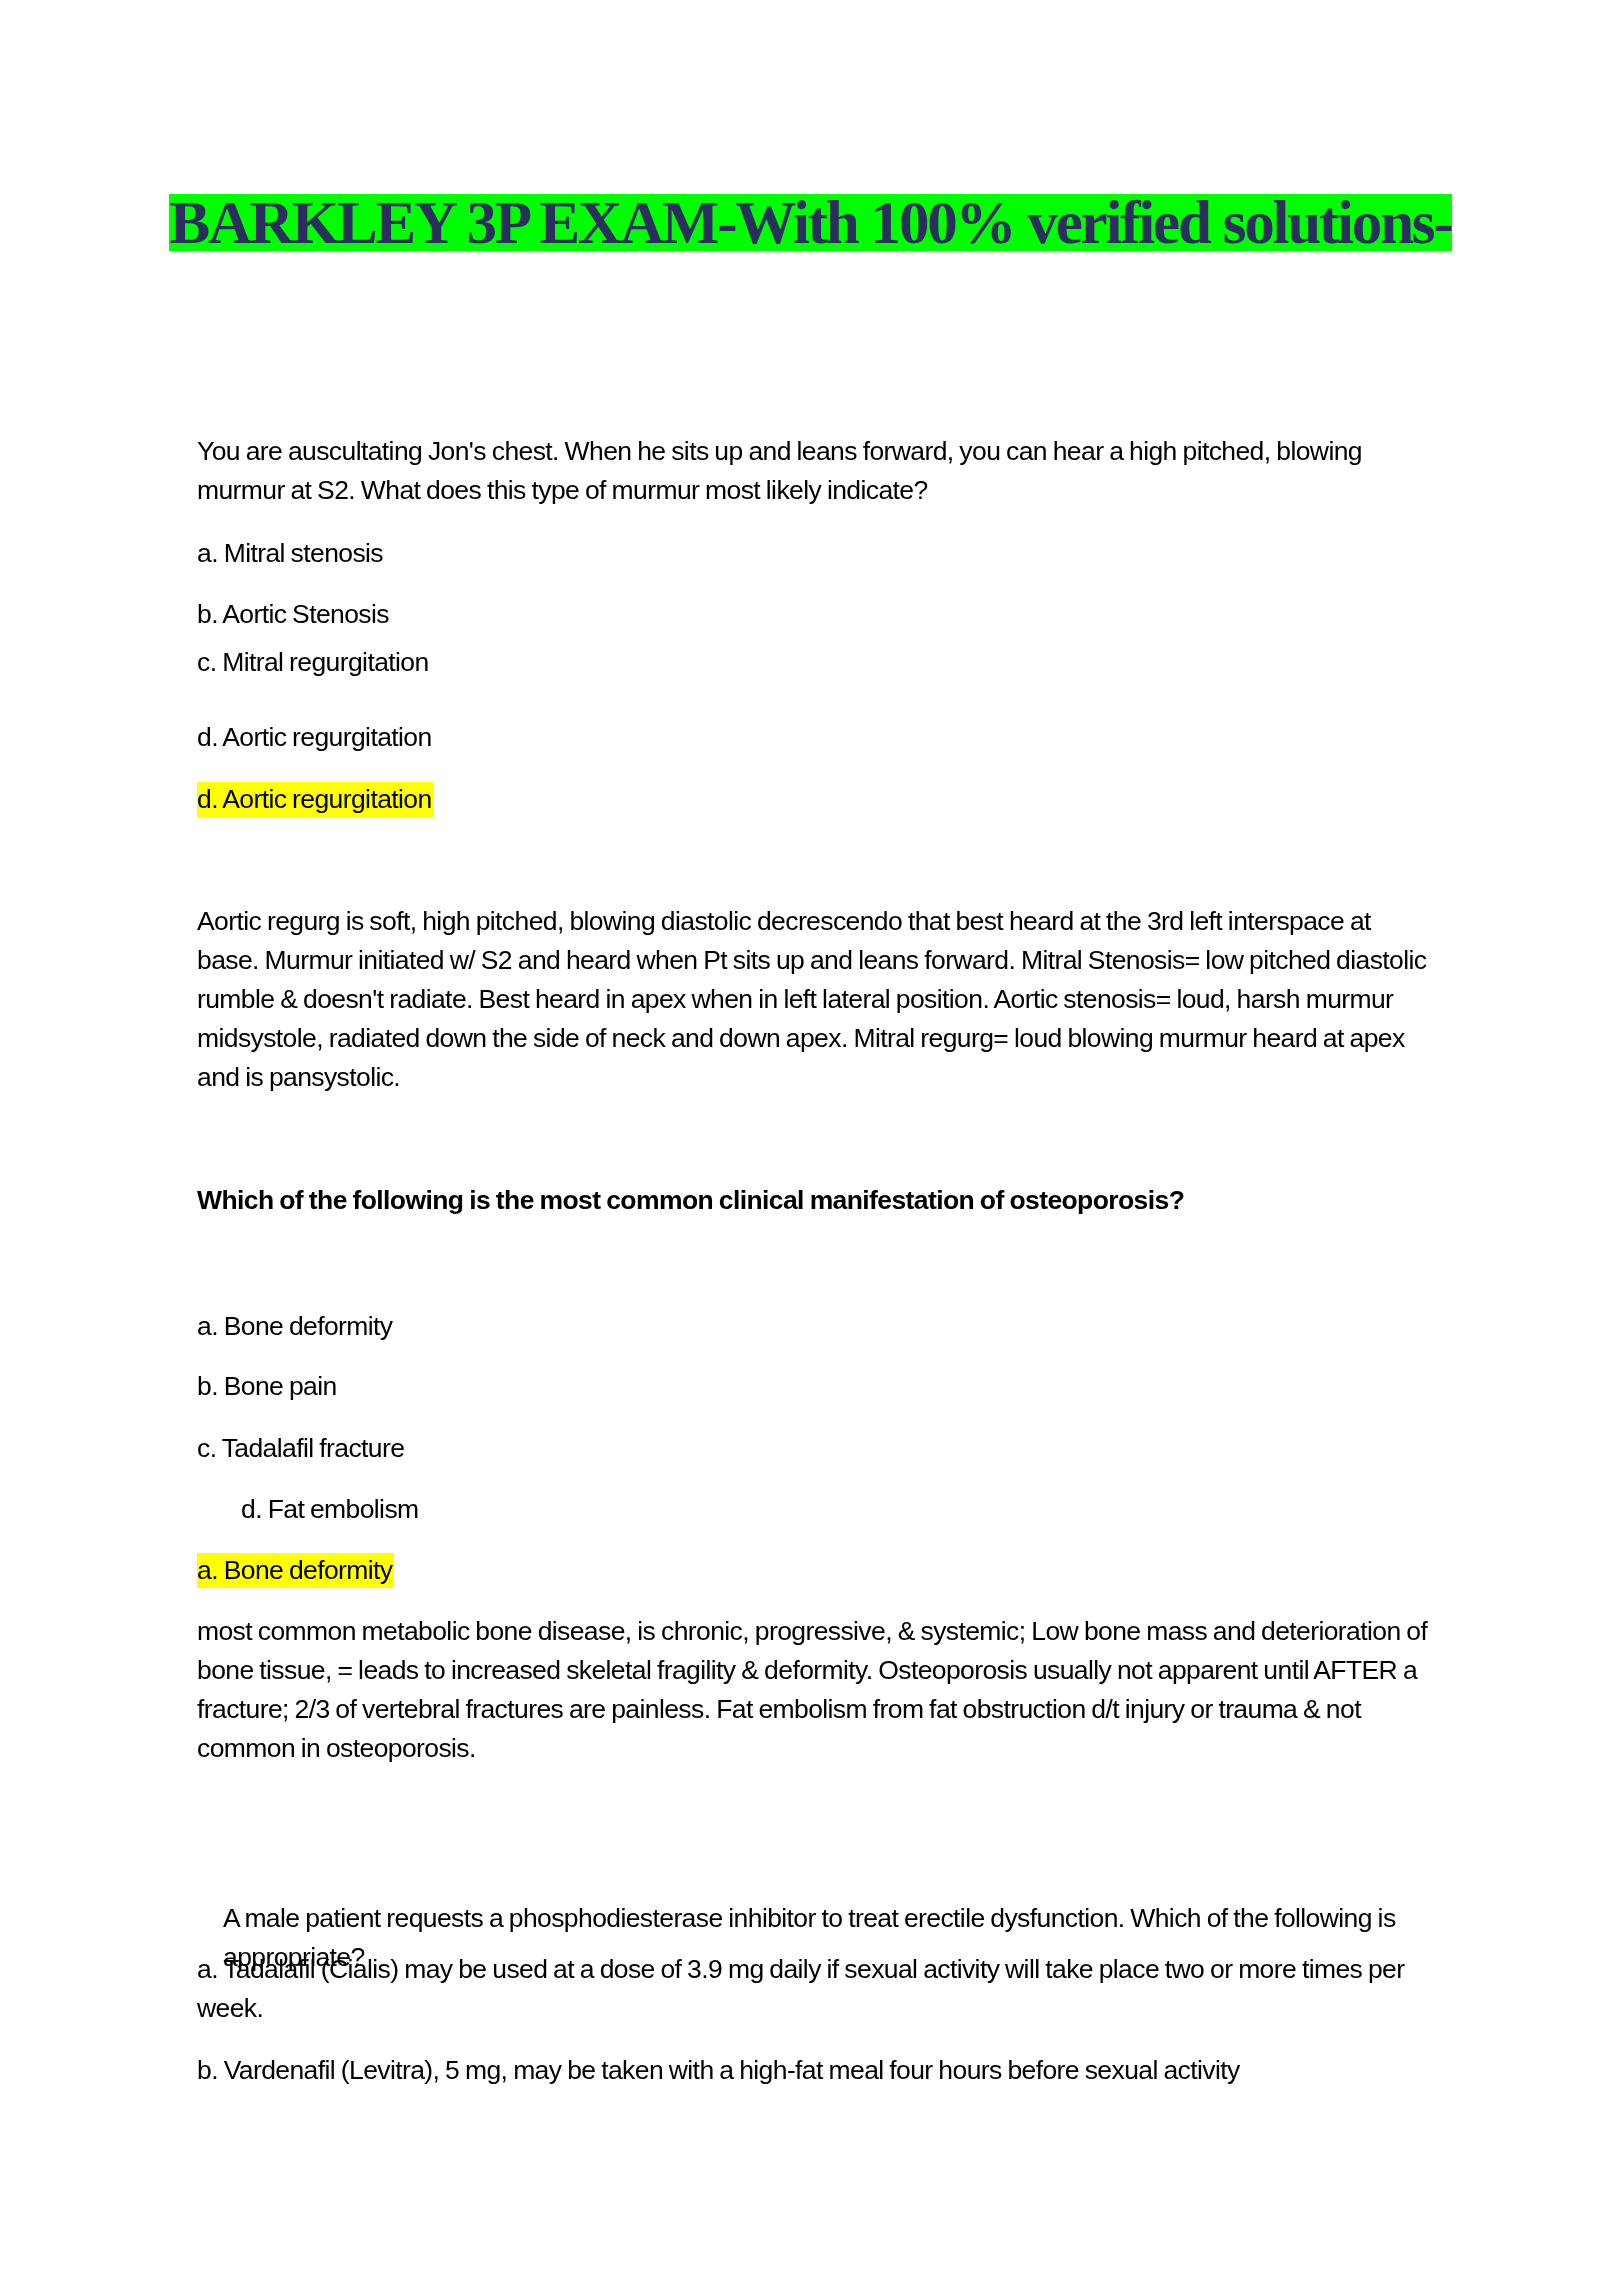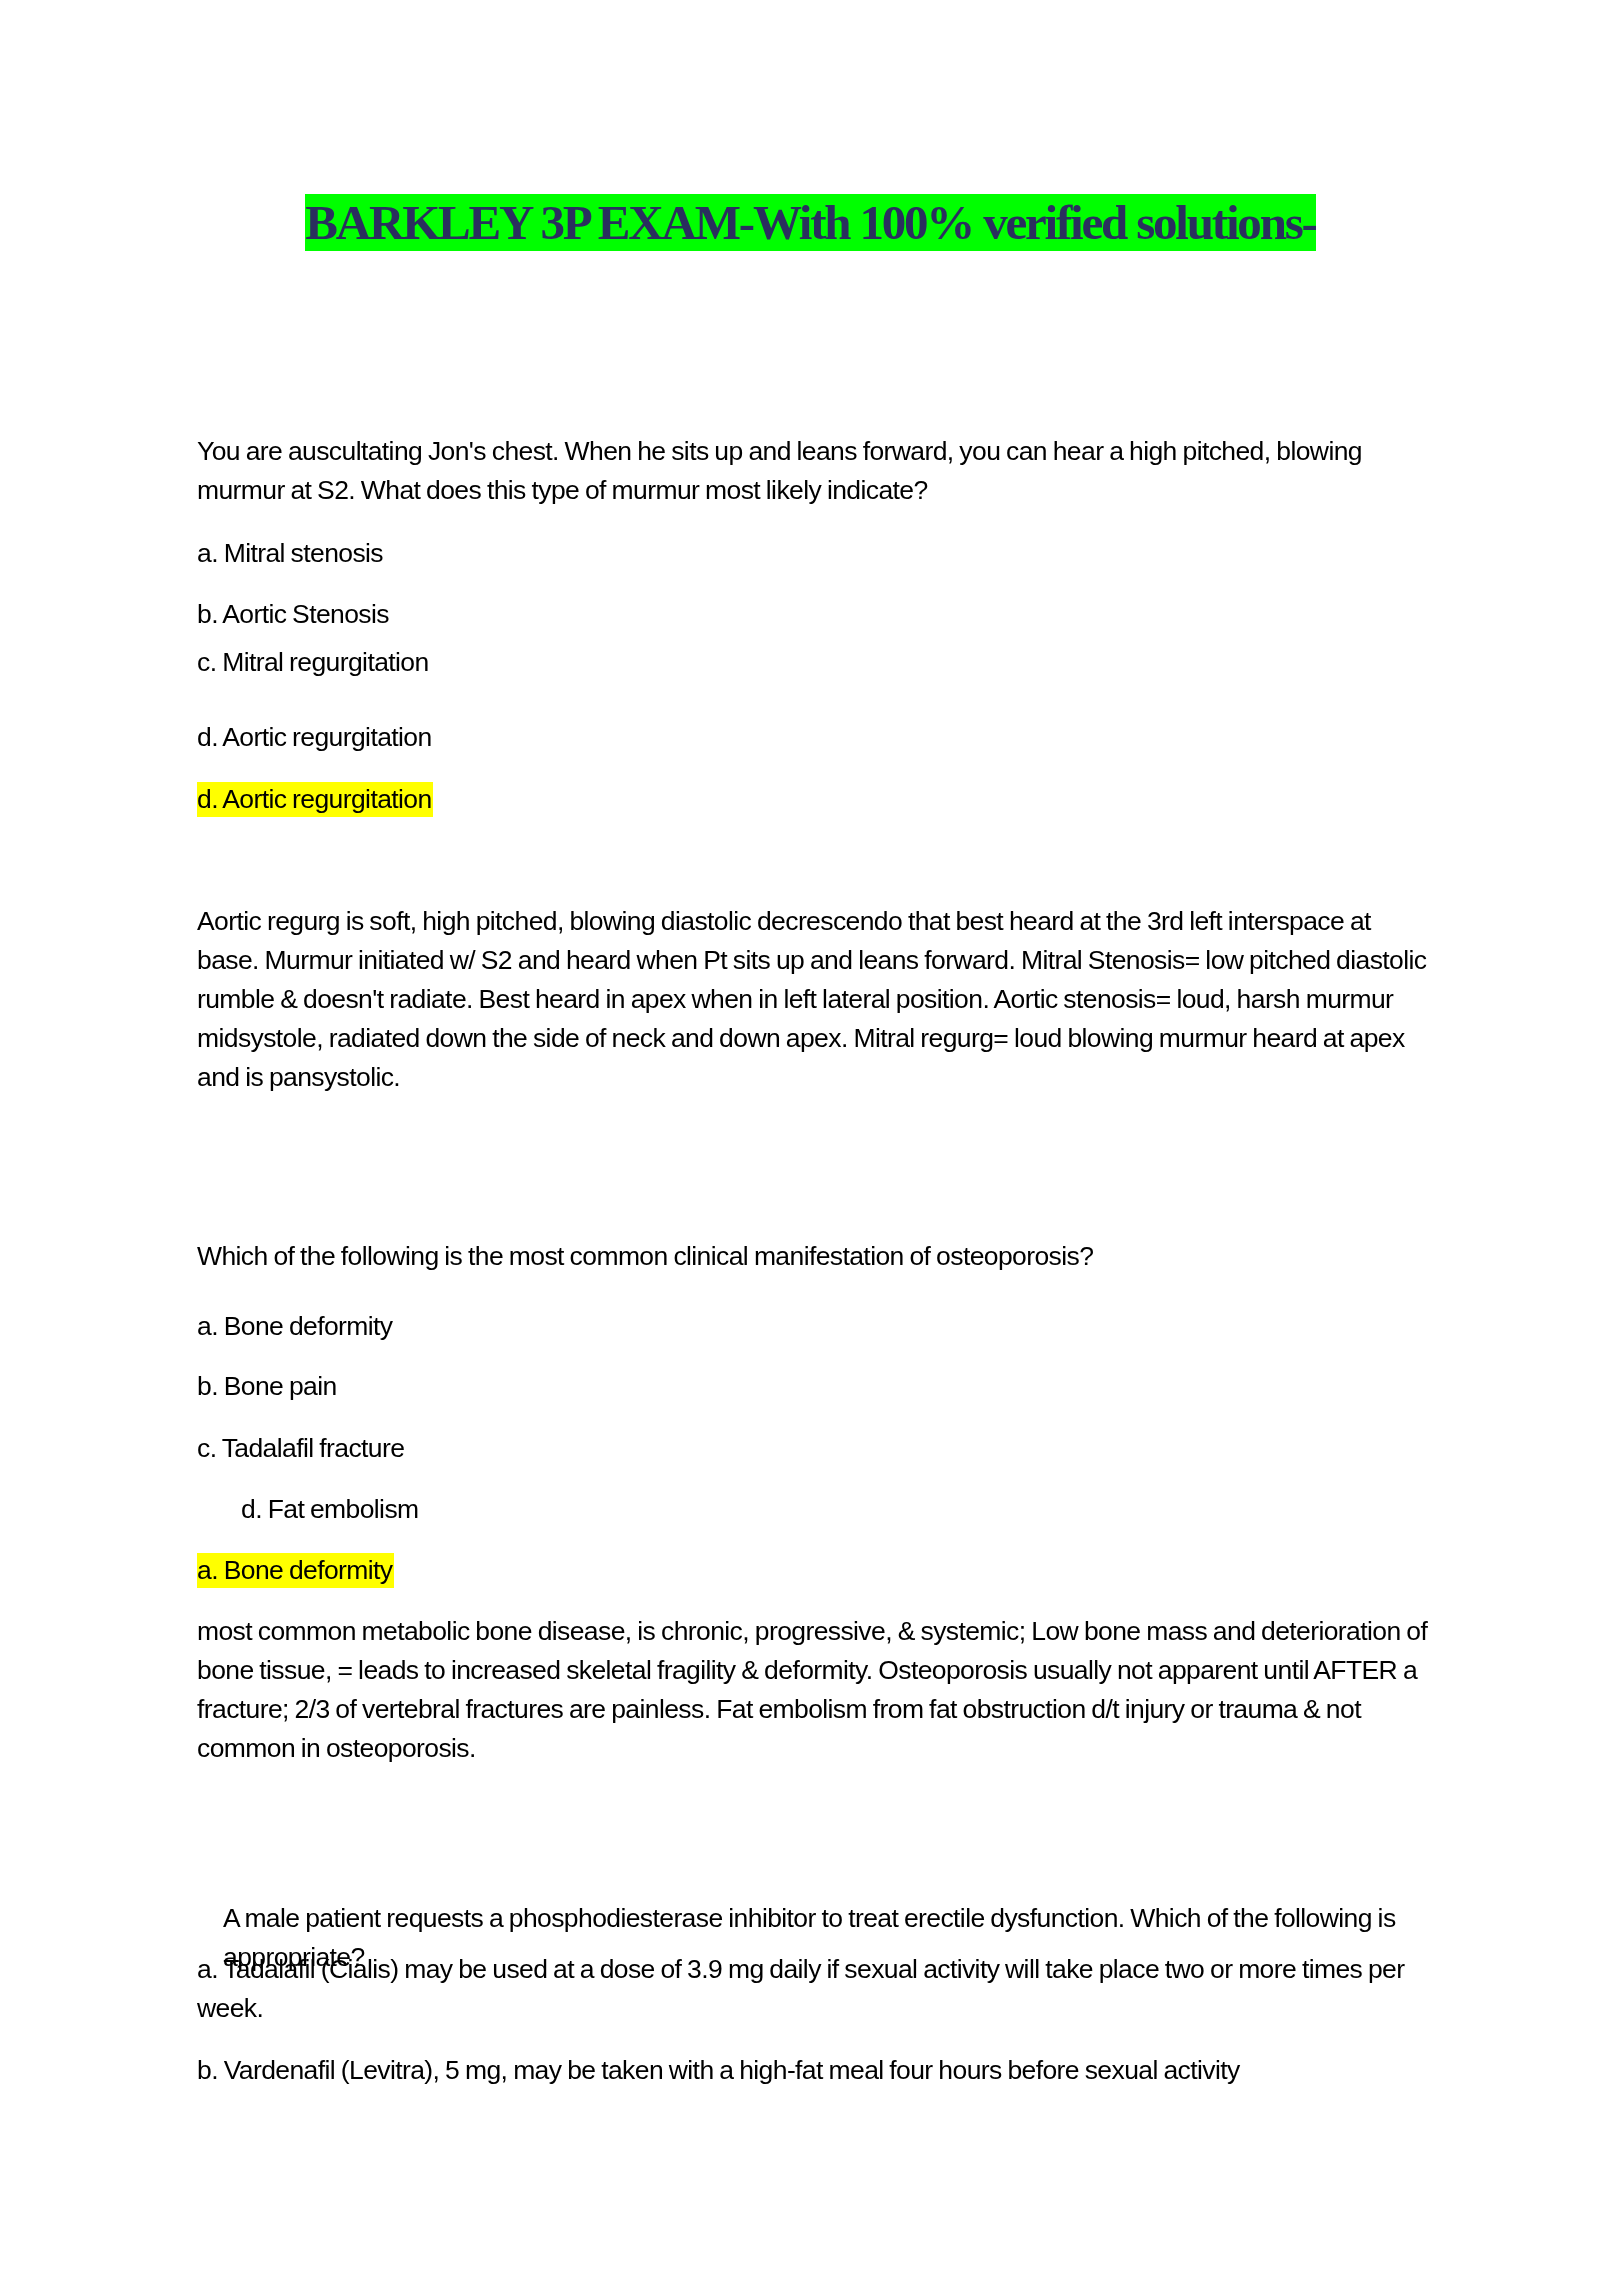--- a/index.html
+++ b/index.html
@@ -23,21 +23,21 @@
       background: #ffffff;
     }
     .title {
       position: absolute;
       left: 0;
       top: 194px;
       width: 1621px;
       text-align: center;
       font-family: "Liberation Serif", "DejaVu Serif", serif;
       font-weight: bold;
-      font-size: 49px;
+      font-size: 61px;
       line-height: 58px;
       color: #2a2f5e;
       letter-spacing: -2.2px;
     }
     .title-line {
       display: block;
     }
     .title-line span {
       background: #00ff00;
       display: inline-block;
@@ -85,21 +85,21 @@
   <div class="content">
 
     <p class="block" style="top:432px;">You are auscultating Jon's chest. When he sits up and leans forward, you can hear a high pitched, blowing murmur at S2. What does this type of murmur most likely indicate?</p>
     <div class="opt" style="top:534px;">a. Mitral stenosis</div>
     <div class="opt" style="top:595px;">b. Aortic Stenosis</div>
     <div class="opt" style="top:643px;">c. Mitral regurgitation</div>
     <div class="opt" style="top:718px;">d. Aortic regurgitation</div>
     <div class="opt" style="top:780px;"><span class="answer">d. Aortic regurgitation</span></div>
     <p class="block" style="top:902px;">Aortic regurg is soft, high pitched, blowing diastolic decrescendo that best heard at the 3rd left interspace at base. Murmur initiated w/ S2 and heard when Pt sits up and leans forward. Mitral Stenosis= low pitched diastolic rumble &amp; doesn't radiate. Best heard in apex when in left lateral position. Aortic stenosis= loud, harsh murmur midsystole, radiated down the side of neck and down apex. Mitral regurg= loud blowing murmur heard at apex and is pansystolic.</p>
 
-    <p class="block" style="top:1237px;">Which of the following is the most common clinical manifestation of osteoporosis?</p>
+    <p class="block" style="top:1181px;font-weight:bold;">Which of the following is the most common clinical manifestation of osteoporosis?</p>
     <div class="opt" style="top:1307px;">a. Bone deformity</div>
     <div class="opt" style="top:1367px;">b. Bone pain</div>
     <div class="opt" style="top:1429px;">c. Tadalafil fracture</div>
     <div class="opt" style="top:1490px;margin-left:44px;">d. Fat embolism</div>
     <div class="opt" style="top:1551px;"><span class="answer">a. Bone deformity</span></div>
     <p class="block" style="top:1612px;">most common metabolic bone disease, is chronic, progressive, &amp; systemic; Low bone mass and deterioration of bone tissue, = leads to increased skeletal fragility &amp; deformity. Osteoporosis usually not apparent until AFTER a fracture; 2/3 of vertebral fractures are painless. Fat embolism from fat obstruction d/t injury or trauma &amp; not common in osteoporosis.</p>
 
     <p class="block" style="top:1899px;margin-left:26px;">A male patient requests a phosphodiesterase inhibitor to treat erectile dysfunction. Which of the following is appropriate?</p>
     <p class="block" style="top:1950px;">a. Tadalafil (Cialis) may be used at a dose of 3.9 mg daily if sexual activity will take place two or more times per week.</p>
     <div class="opt" style="top:2051px;">b. Vardenafil (Levitra), 5 mg, may be taken with a high-fat meal four hours before sexual activity</div>

